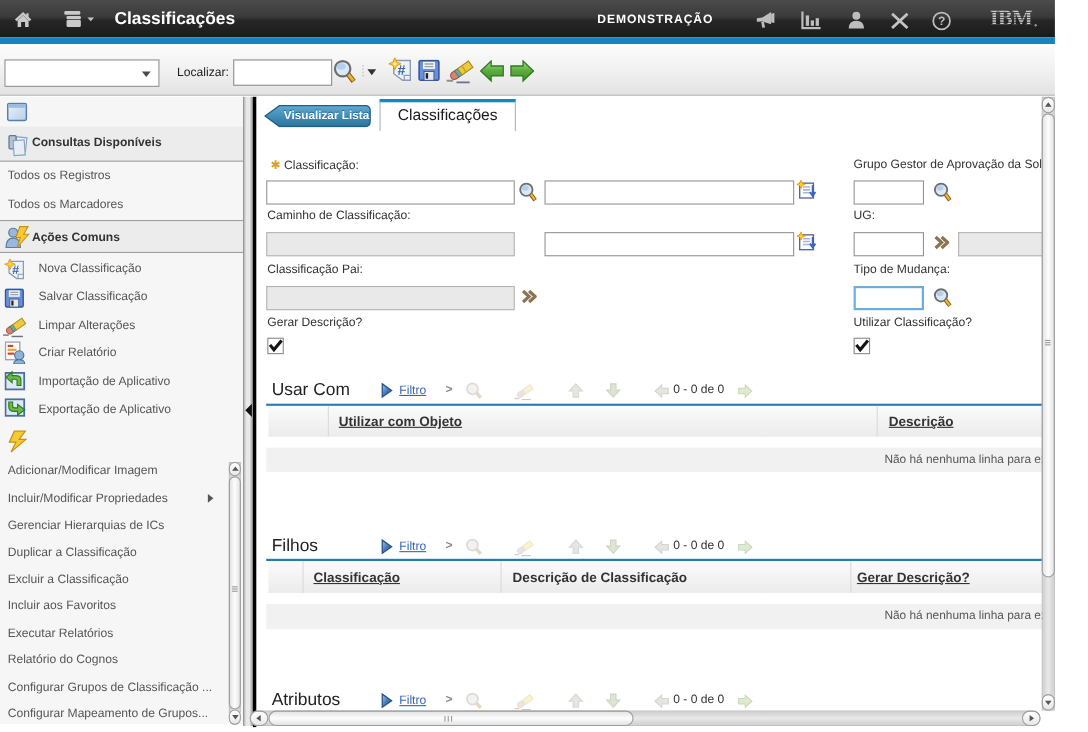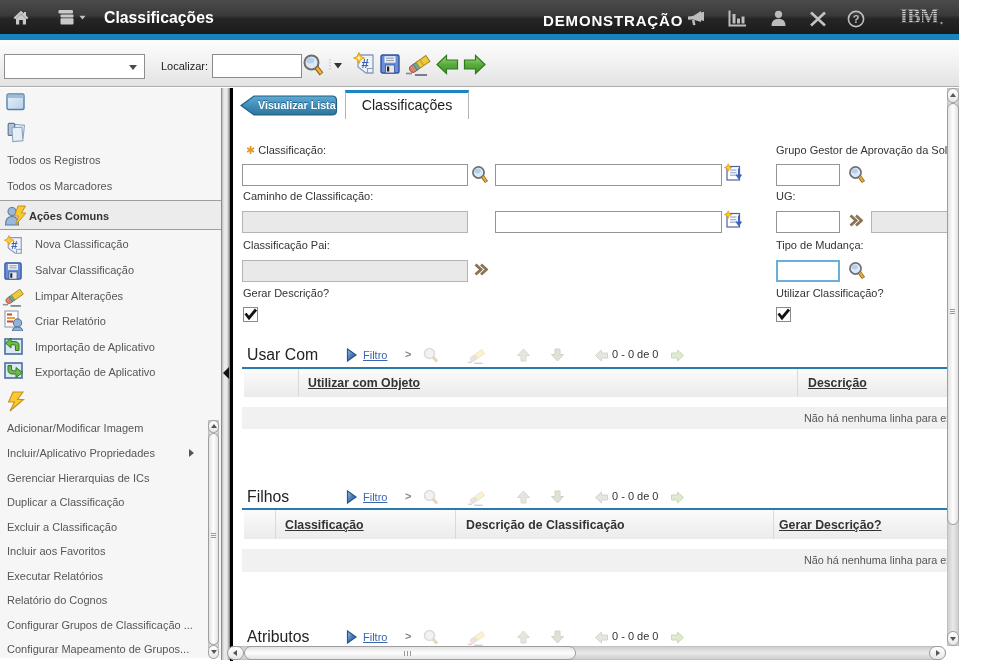--- a/index.html
+++ b/index.html
@@ -3,21 +3,21 @@
 <meta charset="utf-8">
 <style>
 * { margin:0; padding:0; box-sizing:border-box; }
 body { background:#fff; font-family:"Liberation Sans", sans-serif; }
 #page { position:relative; width:989px; height:665px; overflow:hidden; background:#fff; }
 .abs { position:absolute; }
 
 #topbar { position:absolute; left:0; top:0; width:959px; height:34px;
   background:linear-gradient(#4b4b4b 0%, #3a3a3a 45%, #262626 55%, #1b1b1b 100%); }
 #topbar .ttl { position:absolute; left:104px; top:9px; color:#fff; font-size:15.8px; font-weight:bold; }
-#topbar .demo { position:absolute; left:543px; top:12px; color:#fff; font-size:15px; font-weight:bold; letter-spacing:0.85px; }
+#topbar .demo { position:absolute; left:543px; top:12px; color:#fff; font-size:11px; font-weight:bold; letter-spacing:0.85px; }
 #bluestrip { position:absolute; left:0; top:34px; width:959px; height:6px; background:#1783c0; }
 
 #toolbar { position:absolute; left:0; top:40px; width:959px; height:47px;
   background:linear-gradient(#fdfdfd, #ececec 70%, #e2e2e2); border-bottom:1px solid #adadad; }
 #combo { position:absolute; left:4px; top:14px; width:141px; height:25px; background:#fff; border:1px solid #8f8f8f; }
 #combo .car { position:absolute; right:7px; top:10px; width:0; height:0; border-left:4px solid transparent; border-right:4px solid transparent; border-top:5px solid #4a4a4a; }
 #toolbar .loc { position:absolute; left:161px; top:20px; font-size:11px; color:#222; }
 #locinp { position:absolute; left:212px; top:14px; width:90px; height:24px; background:#fff; border:1px solid #8a8a8a; }
 
 #sidebar { position:absolute; left:0; top:88px; width:221px; height:570px; background:#f6f6f6; }
@@ -187,33 +187,36 @@
         <stop offset="0" stop-color="#a8dc84"></stop>
             <stop offset="0.5" stop-color="#59ab3d"></stop>
             <stop offset="1" stop-color="#449328"></stop>
           </linearGradient>
         </defs>
       <path d="M12.5,1.5 L12.5,6 L1.5,6 L1.5,15 L12.5,15 L12.5,19.5 L22,10.5 Z" fill="url(#ga2)" stroke="#2f7a1f" stroke-width="1.2"></path>
     </svg>
   </div>
 
   <div id="sidebar">
+    <div class="shdr" style="top:27px;height:32px;">
+        <span class="t" style="top:9px;">Consultas Disponíveis</span>
+      </div>
     <div class="sitem" style="top:66px;">Todos os Registros</div>
     <div class="sitem" style="top:92px;">Todos os Marcadores</div>
     <div class="shdr" style="top:112px;height:30px;border-top:1px solid #9e9e9e;">
         <span class="t" style="top:9px;">Ações Comuns</span>
       </div>
     <div class="sitem2" style="top:150px;">Nova Classificação</div>
     <div class="sitem2" style="top:176px;">Salvar Classificação</div>
     <div class="sitem2" style="top:202px;">Limpar Alterações</div>
     <div class="sitem2" style="top:227px;">Criar Relatório</div>
     <div class="sitem2" style="top:253px;">Importação de Aplicativo</div>
     <div class="sitem2" style="top:278px;">Exportação de Aplicativo</div>
     <div class="sitem" style="top:334px;">Adicionar/Modificar Imagem</div>
-    <div class="sitem" style="top:359px;">Incluir/Aplicativo Propriedades</div>
+    <div class="sitem" style="top:359px;">Incluir/Modificar Propriedades</div>
     <div class="sitem" style="top:384px;">Gerenciar Hierarquias de ICs</div>
     <div class="sitem" style="top:408px;">Duplicar a Classificação</div>
     <div class="sitem" style="top:433px;">Excluir a Classificação</div>
     <div class="sitem" style="top:457px;">Incluir aos Favoritos</div>
     <div class="sitem" style="top:482px;">Executar Relatórios</div>
     <div class="sitem" style="top:506px;">Relatório do Cognos</div>
     <div class="sitem" style="top:531px;">Configurar Grupos de Classificação ...</div>
     <div class="sitem" style="top:555px;">Configurar Mapeamento de Grupos...</div>
     <svg class="abs" style="left:6px;top:5px;" width="19" height="18" viewBox="0 0 19 18">
       <defs>

